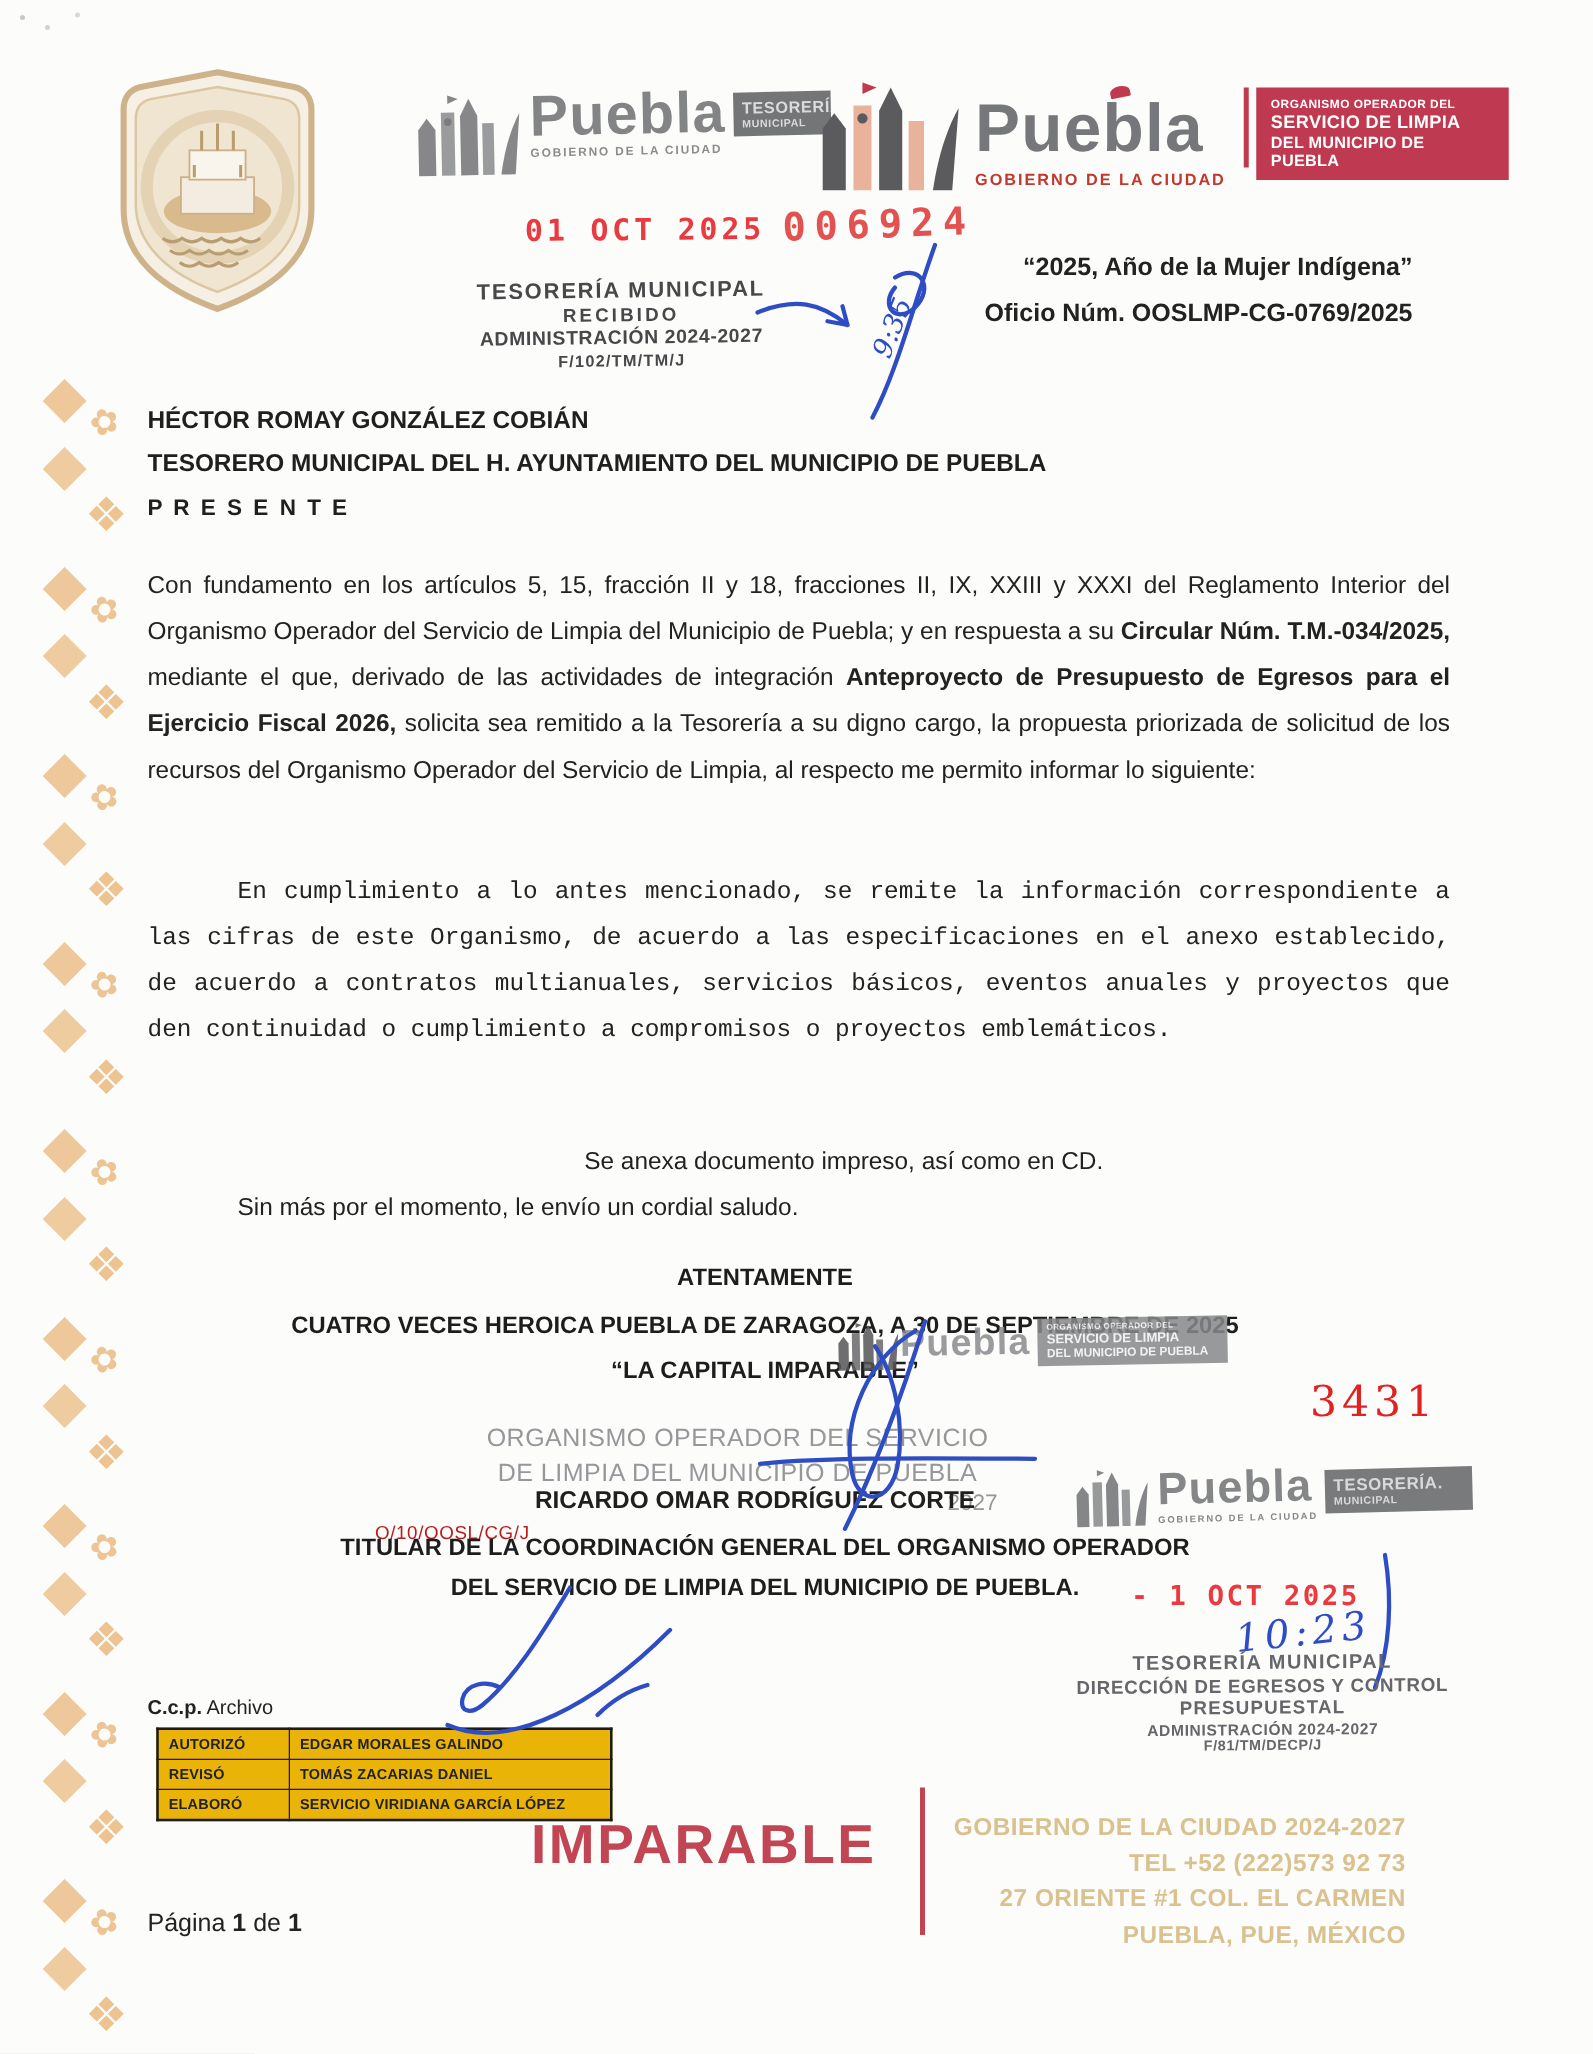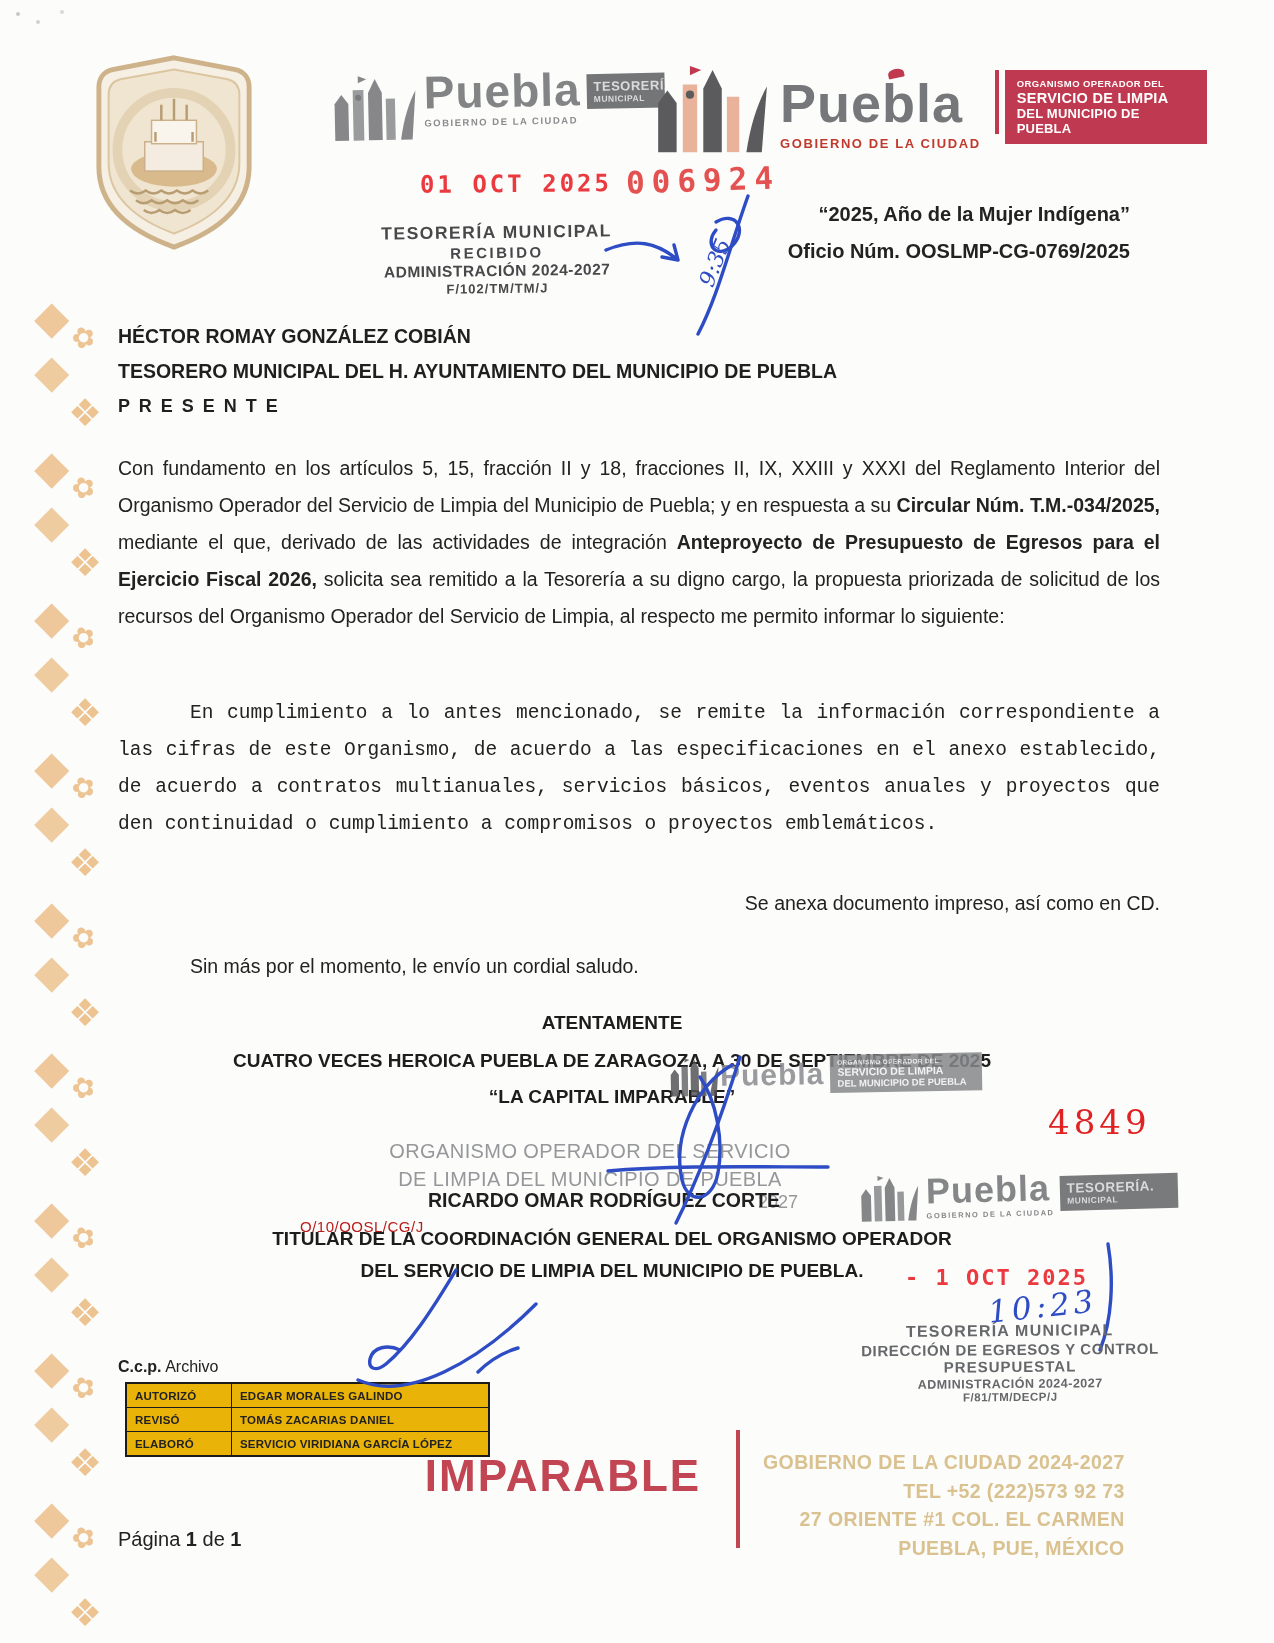--- a/index.html
+++ b/index.html
@@ -58,21 +58,21 @@
     font-size:20px;font-weight:700;color:#222;}
   
   .r-name{position:absolute;left:118px;top:325px;font-size:19.5px;font-weight:700;}
   .r-title{position:absolute;left:118px;top:360px;font-size:19.5px;font-weight:700;}
   .r-presente{position:absolute;left:118px;top:396px;font-size:18px;font-weight:600;letter-spacing:2px;}
   
   .bodyp{position:absolute;left:118px;width:1042px;margin:0;font-size:19.5px;
     line-height:37px;text-align:justify;color:#222;}
   .p1{top:450px;}
   .p2{top:695px;text-indent:72px;font-family:Liberation Mono, monospace;}
-  .p3{top:885px;text-indent:72px;text-align:right;}
+  .p3{top:911px;text-indent:72px;text-align:center;}
   .p4{top:948px;text-indent:72px;text-align:left;}
   
   .cline{position:absolute;left:112px;width:1000px;text-align:center;font-weight:700;font-size:19px;color:#1d1d1d;}
   .atentamente{top:1012px;}
   .citydate{top:1050px;}
   .slogan{top:1086px;}
   .grayline{position:absolute;left:90px;width:1000px;text-align:center;color:#96979b;
     font-size:20px;font-weight:500;letter-spacing:.4px;}
   .g1{top:1140px;} .g2{top:1168px;}
   .gfrag{position:absolute;left:758px;top:1192px;color:#96979b;font-size:18px;font-weight:500;}
@@ -301,21 +301,21 @@
   <div class="signer-name">RICARDO OMAR RODRÍGUEZ CORTE</div>
   <div class="cline titular1">TITULAR DE LA COORDINACIÓN GENERAL DEL ORGANISMO OPERADOR</div>
   <div class="cline titular2">DEL SERVICIO DE LIMPIA DEL MUNICIPIO DE PUEBLA.</div>
 
   <svg class="sig" style="left:612px;top:1055px" width="220" height="175" viewBox="0 0 220 175">
     <path d="M120 10 C85 30 60 80 70 125 C76 150 100 148 106 118 C112 85 104 45 88 22"></path>
     <path d="M128 2 C110 60 88 120 64 168"></path>
     <path d="M-4 116 C60 110 150 112 216 112"></path>
   </svg>
 
-  <div class="red-folio">4849</div>
+  <div class="red-folio">3431</div>
 
   <div class="stamp-bot">
     <svg width="62" height="52" viewBox="0 0 115 92">
       <path d="M6 90 V42 l9-12 9 12 v48z" fill="#7b7c7f"></path>
       <path d="M30 90 V24 h14 v66z" fill="#909194"></path>
       <path d="M50 90 V28 l9-18 9 18 v62z" fill="#7b7c7f"></path>
       <path d="M37 6 l11 4 -11 5z" fill="#7b7c7f"></path>
       <path d="M73 90 V36 h12 v54z" fill="#909194"></path>
       <path d="M92 90 C96 62 104 40 112 26 l-5 64z" fill="#7b7c7f"></path>
     </svg>

